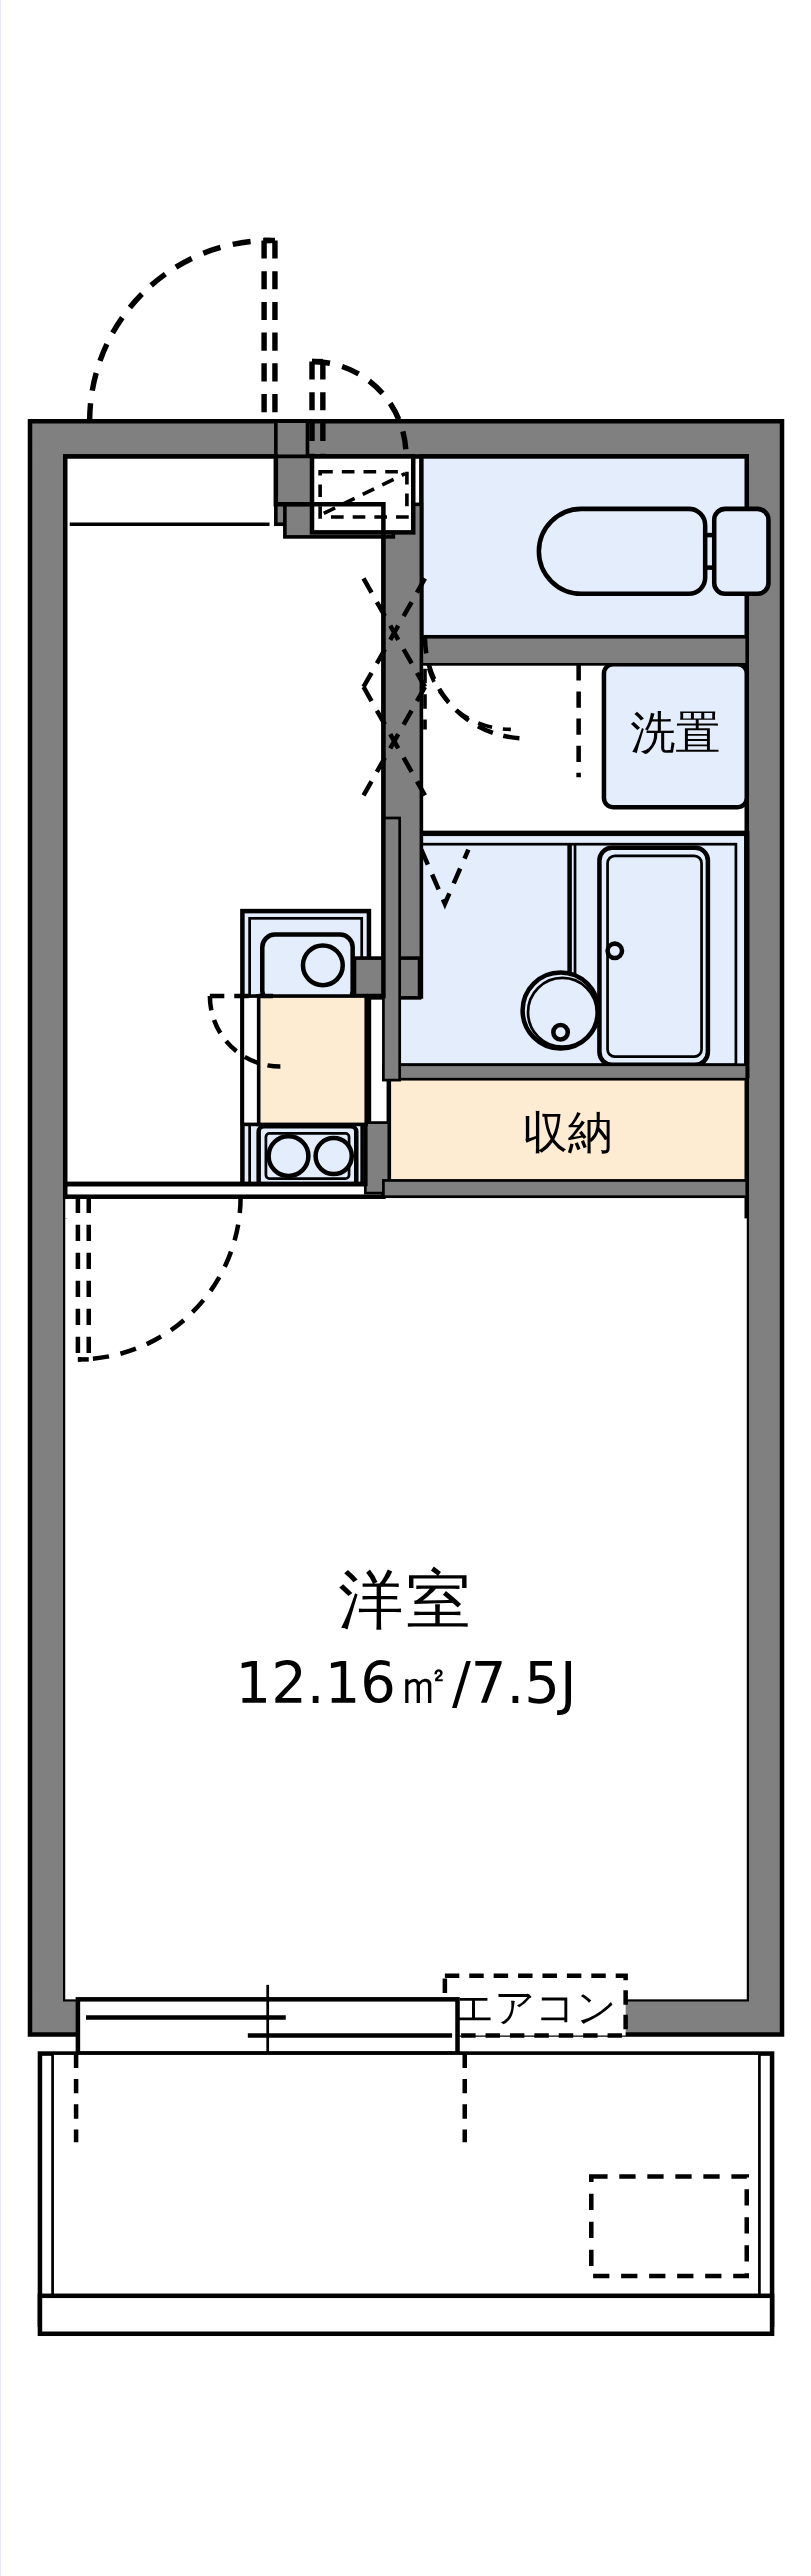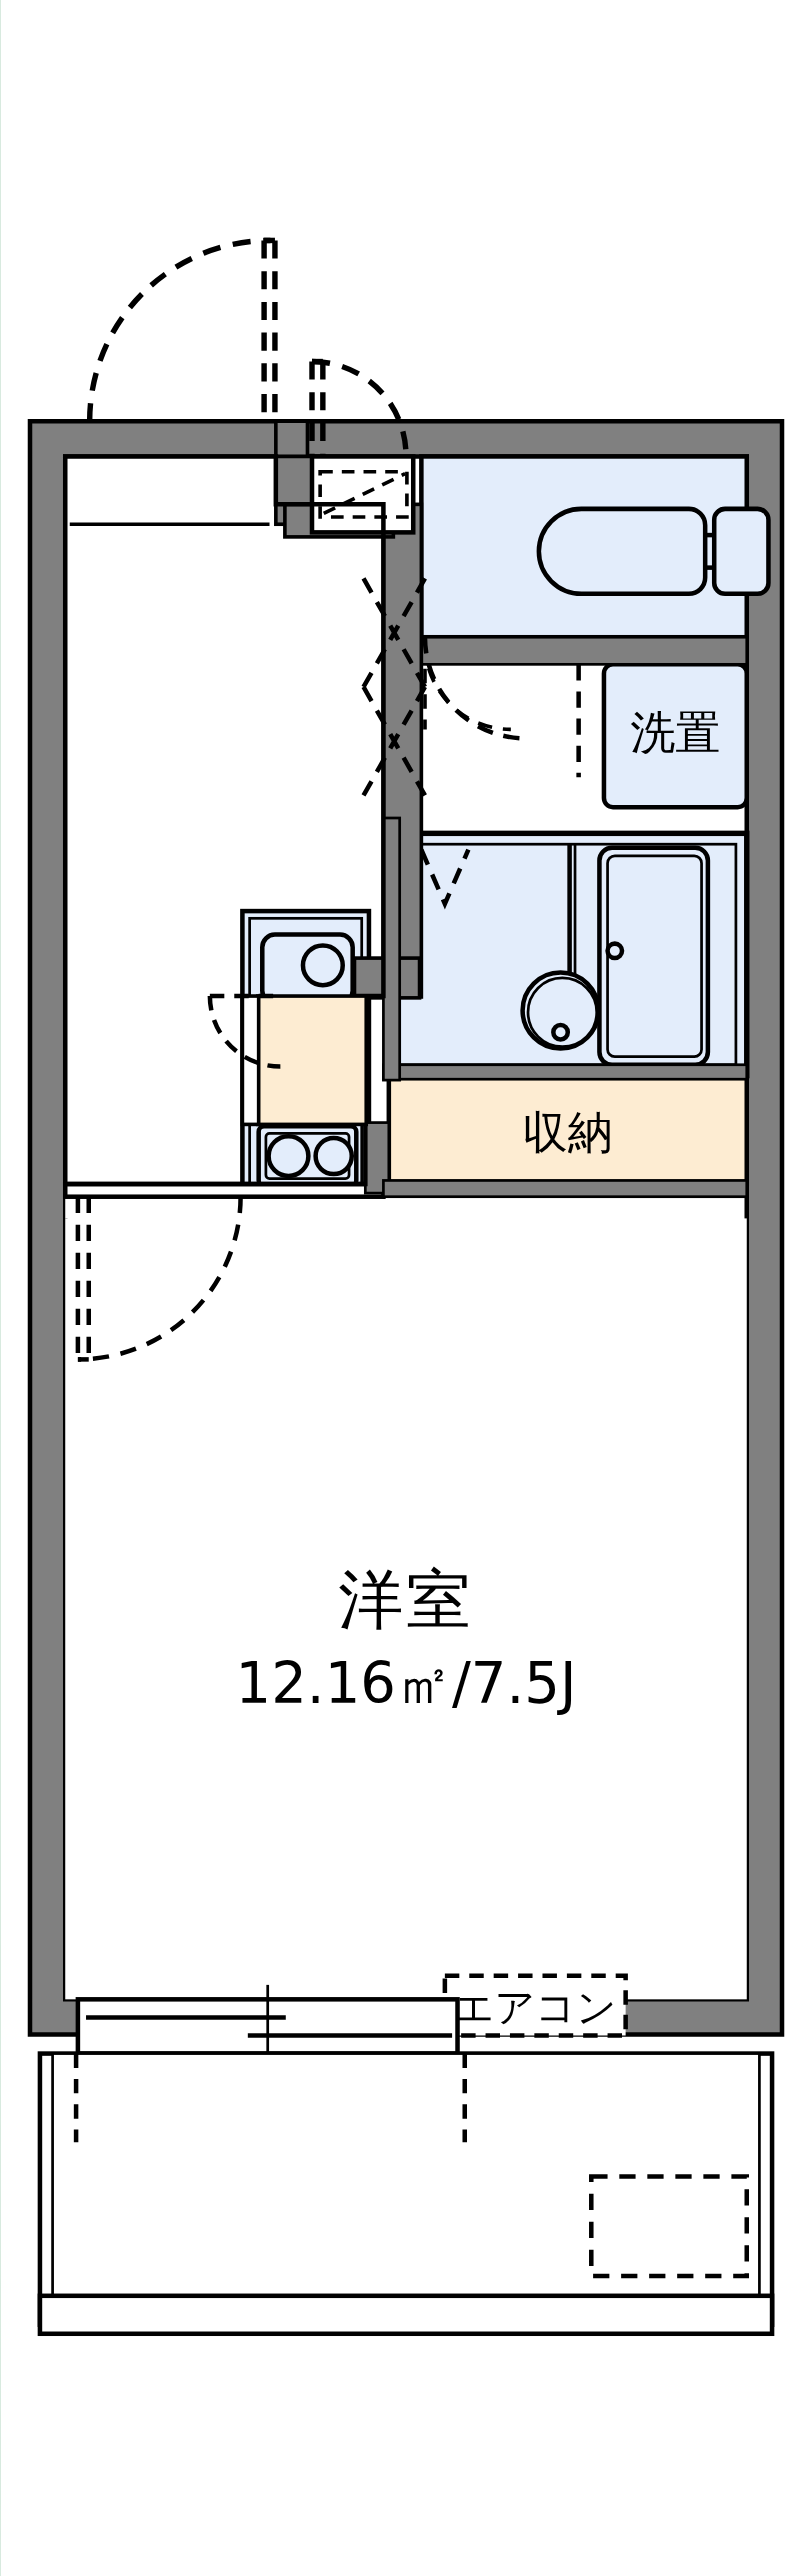--- a/index.html
+++ b/index.html
@@ -1,17 +1,17 @@
 <!DOCTYPE html>
 <html style="font-size:14.5px"><head>
 <meta charset="utf-8">
 <style>
   html,body{margin:0;padding:0;background:#ffffff;}
   body{font-family:"Liberation Sans","DejaVu Sans",sans-serif;}
-  #plan-root{position:relative;width:812px;height:2576px;background:#15803d;overflow:hidden;}
+  #plan-root{position:relative;width:812px;height:2576px;background:#8b5cf6;overflow:hidden;}
   svg{display:block;}
   .lbl{font-family:"DejaVu Sans","Liberation Sans",sans-serif;fill:#000;}
 </style>
 </head>
 <body>
 
 <div id="plan-root">
 <svg width="812" height="2576" viewBox="0 0 898 2850" xmlns="http://www.w3.org/2000/svg">
 
   <rect x="0" y="0" width="898" height="2850" fill="#ffffff"></rect>

